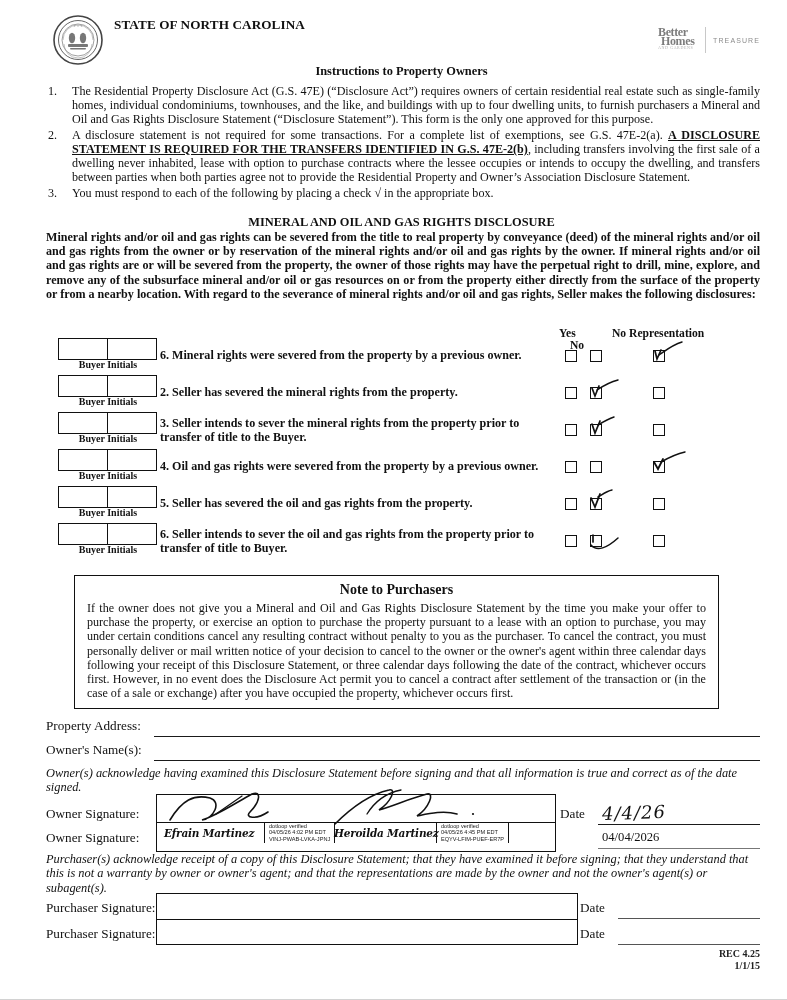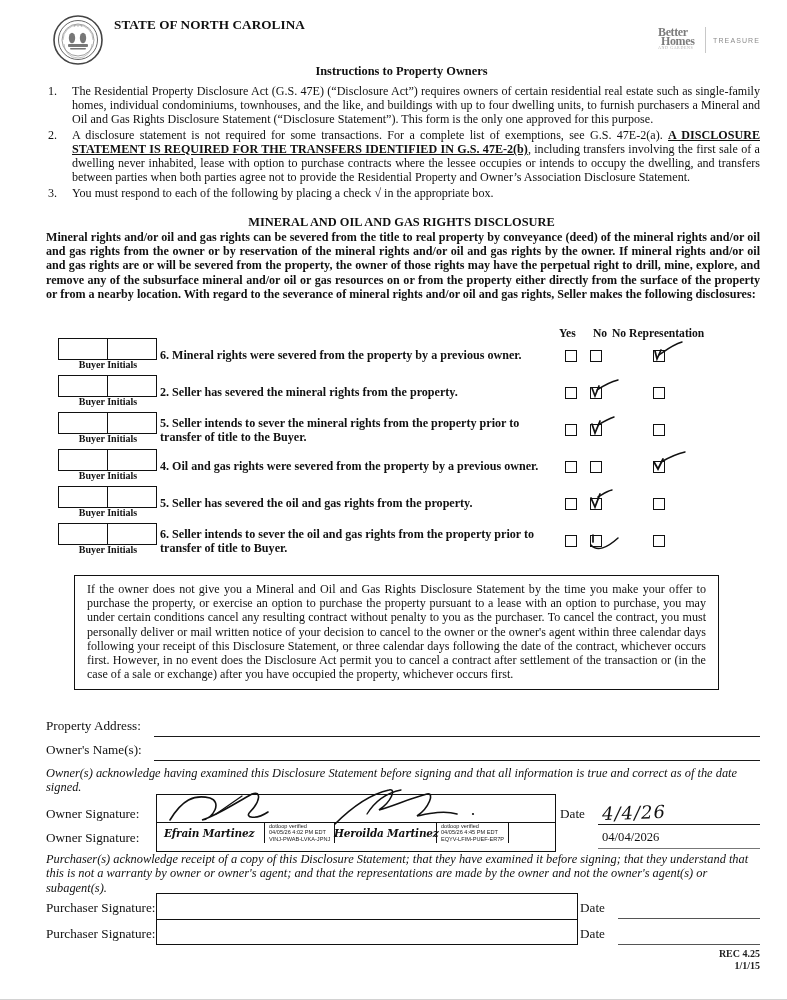--- a/index.html
+++ b/index.html
@@ -135,21 +135,21 @@
   }
 
   
   .q-head {
     position: absolute;
     top: 327px;
     font-weight: bold;
     font-size: 11.6px;
   }
   #col-yes  { left: 559px; }
-  #col-no   { left: 593px; }
+  #col-no   { left: 570px; margin-top: 12px; }
   #col-norep{ left: 612px; }
 
   .qrows {
     position: absolute;
     left: 0; right: 0; top: 338px;
   }
   .qrow {
     position: relative;
     height: 37px;
   }
@@ -503,21 +503,21 @@
     </div>
 
     <div class="qrow">
       <div class="initials">
         <div class="boxes">
           <div class="ibox"></div>
           <div class="ibox"></div>
         </div>
         <div class="ilabel">Buyer Initials</div>
       </div>
-      <div class="qtext two-line">5. Seller intends to sever the mineral rights from the property prior to transfer of title to the Buyer.</div>
+      <div class="qtext two-line">3. Seller intends to sever the mineral rights from the property prior to transfer of title to the Buyer.</div>
       <div class="cb yes"></div>
       <div class="cb no"></div>
       <div class="cb norep"></div>
       <svg class="mark on-no" viewBox="0 0 46 30">
         <path d="M7 10 L10 19 L15 7" stroke="#111" stroke-width="1.7" fill="none" stroke-linecap="round"></path>
         <path d="M13 11 C18 8, 23 5, 29 3" stroke="#111" stroke-width="1.5" fill="none" stroke-linecap="round"></path>
       </svg>
     </div>
 
     <div class="qrow">
@@ -570,20 +570,21 @@
       <div class="cb norep"></div>
       <svg class="mark on-no" viewBox="0 0 46 30">
         <path d="M8 10 L8 17" stroke="#111" stroke-width="1.7" fill="none" stroke-linecap="round"></path>
         <path d="M6 20 C12 27, 22 23, 33 13" stroke="#111" stroke-width="1.5" fill="none" stroke-linecap="round"></path>
       </svg>
     </div>
 
   </div>
 
   <div class="note-box">
+    <div class="note-title">Note to Purchasers</div>
     <div class="note-body">If the owner does not give you a Mineral and Oil and Gas Rights Disclosure Statement by the time you make your offer to purchase the property, or exercise an option to purchase the property pursuant to a lease with an option to purchase, you may under certain conditions cancel any resulting contract without penalty to you as the purchaser. To cancel the contract, you must personally deliver or mail written notice of your decision to cancel to the owner or the owner's agent within three calendar days following your receipt of this Disclosure Statement, or three calendar days following the date of the contract, whichever occurs first. However, in no event does the Disclosure Act permit you to cancel a contract after settlement of the transaction or (in the case of a sale or exchange) after you have occupied the property, whichever occurs first.</div>
   </div>
 
   <div class="form">
 
     <div class="frow">
       <span class="flabel">Property Address:</span>
       <span class="fline" id="property-address-line"></span>
     </div>
 

